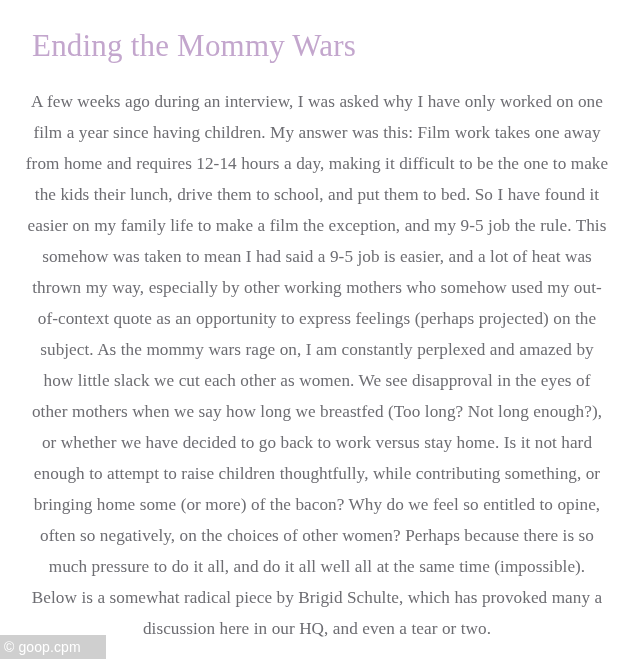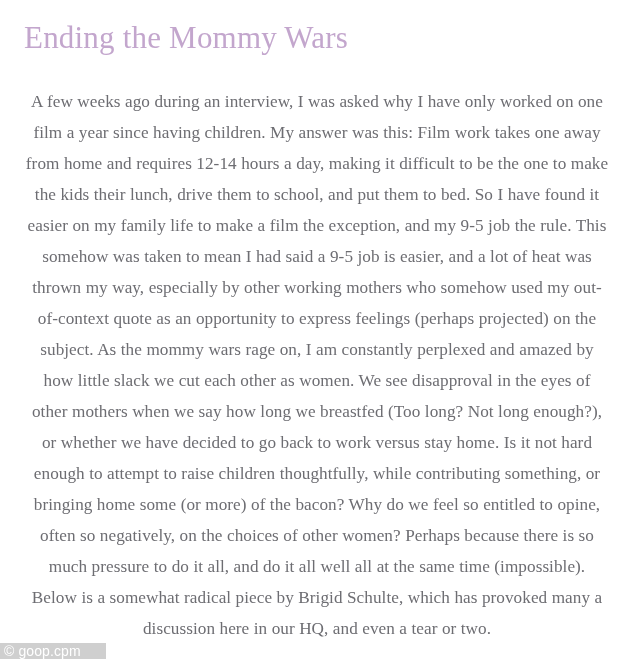--- a/index.html
+++ b/index.html
@@ -24,21 +24,21 @@
   }
   .article-title {
     position: absolute;
     left: 24px;
     top: 18px;
     font-size: 31px;
     line-height: 40px;
     font-weight: normal;
     color: #c3a6cd;
     letter-spacing: 0.2px;
-    margin: 0;
+    margin: 8px;
     white-space: nowrap;
   }
   .article-body {
     position: absolute;
     left: 25px;
     top: 86px;
     width: 584px;
   }
   .para {
     margin: 0 0 30px 0;
@@ -46,21 +46,21 @@
     line-height: 31px;
     color: #6d6d72;
     text-align: center;
     letter-spacing: 0.05px;
     word-spacing: 0.1px;
   }
   .watermark {
     position: absolute;
     left: 0;
     bottom: 0;
-    height: 16px;
+    height: 24px;
     width: 106px;
     background: rgba(155,155,155,0.48);
     display: flex;
     align-items: center;
     padding-left: 4px;
     box-sizing: border-box;
   }
   .watermark-text {
     font-family: "Liberation Sans", "DejaVu Sans", sans-serif;
     font-size: 14px;

